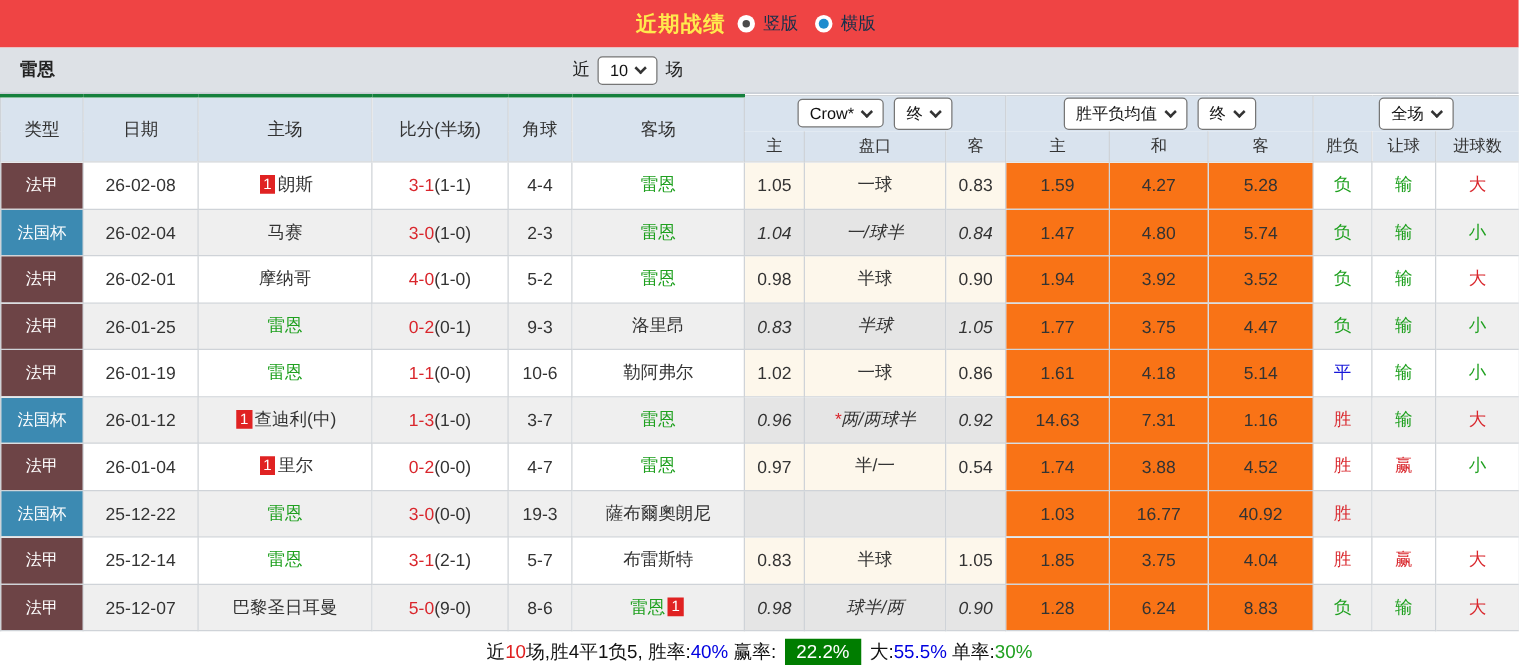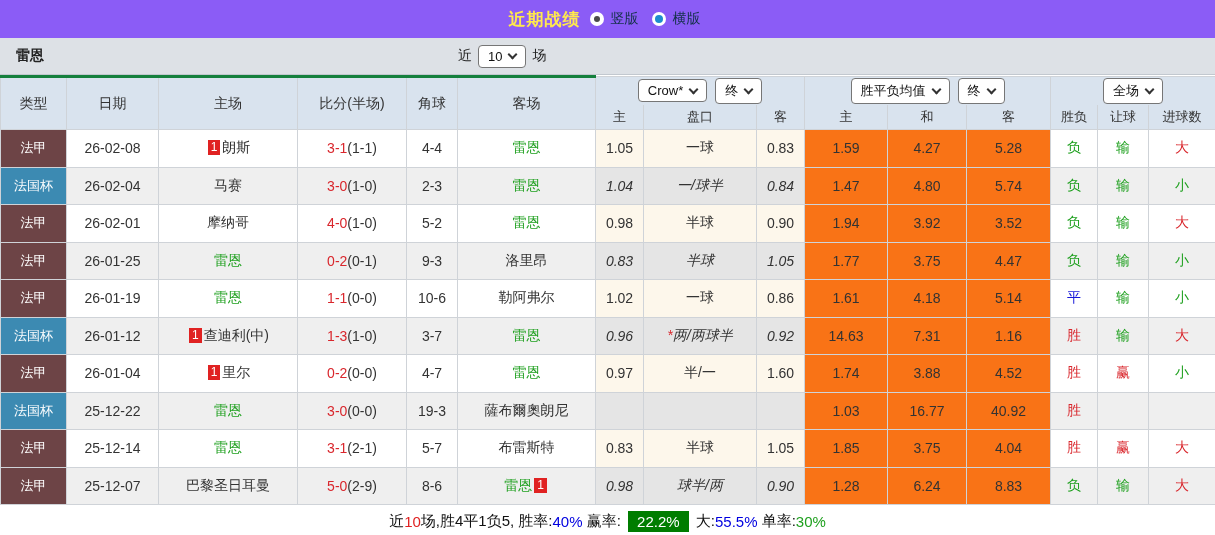--- a/index.html
+++ b/index.html
@@ -1,20 +1,20 @@
 <!DOCTYPE html>
 <html><head>
 <meta charset="utf-8">
 <style>
   * { margin:0; padding:0; box-sizing:border-box; }
   html,body { width:1215px; height:535px; overflow:hidden; background:#fff;
     font-family:"Liberation Sans","DejaVu Sans",sans-serif; }
 
   
-  .topbar { height:38px; background:#8b5cf6; display:flex; align-items:center; justify-content:center; gap:7px; }
+  .topbar { height:38px; background:#ef4444; display:flex; align-items:center; justify-content:center; gap:7px; }
   .topbar .title { color:#ffe94d; font-weight:bold; font-size:17px; letter-spacing:1px; margin-right:2px; }
   .radio { width:14px; height:14px; border-radius:50%; background:#fff; display:inline-block; position:relative; cursor:pointer; }
   .radio.sel::after { content:''; position:absolute; inset:4px; background:#4a4a4a; border-radius:50%; }
   .radio.unsel::after { content:''; position:absolute; inset:3px; background:#1e8cce; border-radius:50%; }
   .radio-label { color:#15314b; font-size:14px; margin-right:6px; }
 
   
   .filterbar { height:37px; background:#dde1e6; border-bottom:1px solid #c2c8cf; position:relative; }
   .team-name { position:absolute; left:16px; top:0; height:100%; display:flex; align-items:center;
     font-size:14px; font-weight:600; color:#222; }
@@ -265,21 +265,21 @@
       </tr>
       <tr class="even">
         <td class="type-cell type-ligue1">法甲</td>
         <td>26-01-04</td>
         <td><span class="badge1">1</span><span class="c-dark">里尔</span></td>
         <td><span class="c-red">0-2</span><span class="c-dark">(0-0)</span></td>
         <td>4-7</td>
         <td><span class="c-green">雷恩</span></td>
         <td class="odds">0.97</td>
         <td class="odds"><span class="c-dark">半/一</span></td>
-        <td class="odds">1.60</td>
+        <td class="odds">0.54</td>
         <td class="avg">1.74</td>
         <td class="avg">3.88</td>
         <td class="avg">4.52</td>
         <td class="c-red">胜</td>
         <td class="c-red">赢</td>
         <td class="c-green">小</td>
       </tr>
       <tr class="odd">
         <td class="type-cell type-cup">法国杯</td>
         <td>25-12-22</td>
@@ -311,21 +311,21 @@
         <td class="avg">3.75</td>
         <td class="avg">4.04</td>
         <td class="c-red">胜</td>
         <td class="c-red">赢</td>
         <td class="c-red">大</td>
       </tr>
       <tr class="odd">
         <td class="type-cell type-ligue1">法甲</td>
         <td>25-12-07</td>
         <td><span class="c-dark">巴黎圣日耳曼</span></td>
-        <td><span class="c-red">5-0</span><span class="c-dark">(2-9)</span></td>
+        <td><span class="c-red">5-0</span><span class="c-dark">(9-0)</span></td>
         <td>8-6</td>
         <td><span class="c-green">雷恩</span><span class="badge1">1</span></td>
         <td class="odds">0.98</td>
         <td class="odds"><span class="c-dark">球半/两</span></td>
         <td class="odds">0.90</td>
         <td class="avg">1.28</td>
         <td class="avg">6.24</td>
         <td class="avg">8.83</td>
         <td class="c-green">负</td>
         <td class="c-green">输</td>

